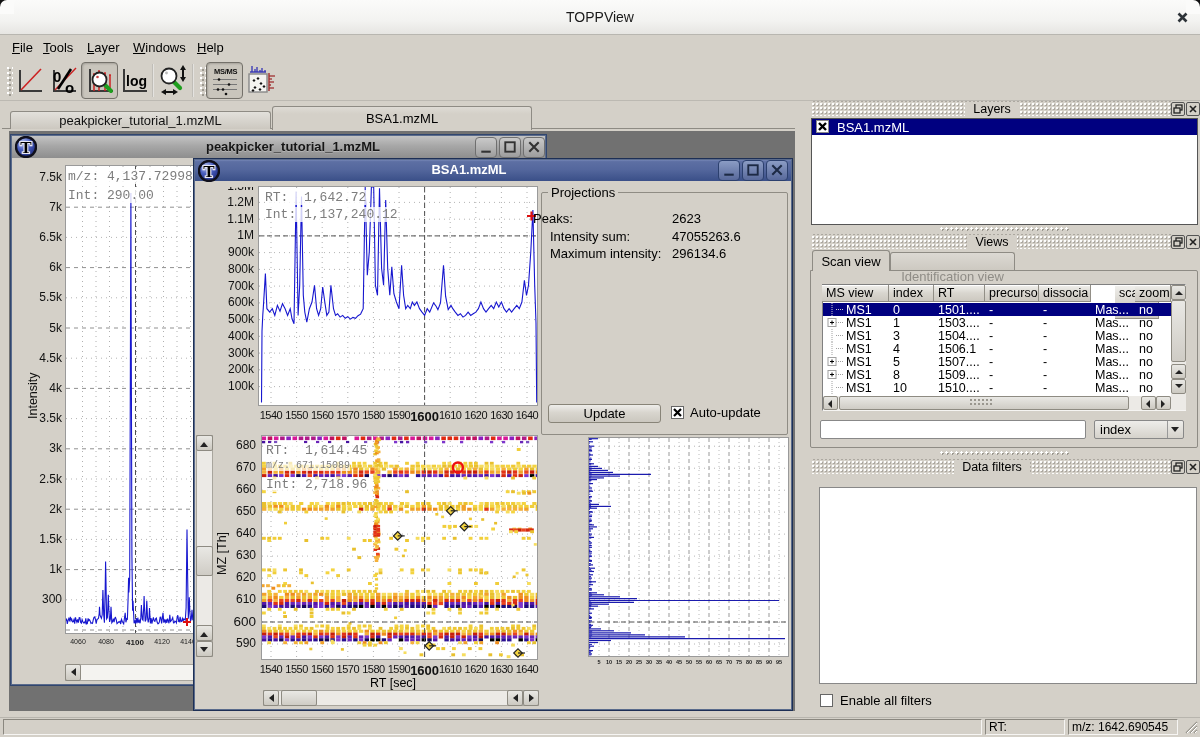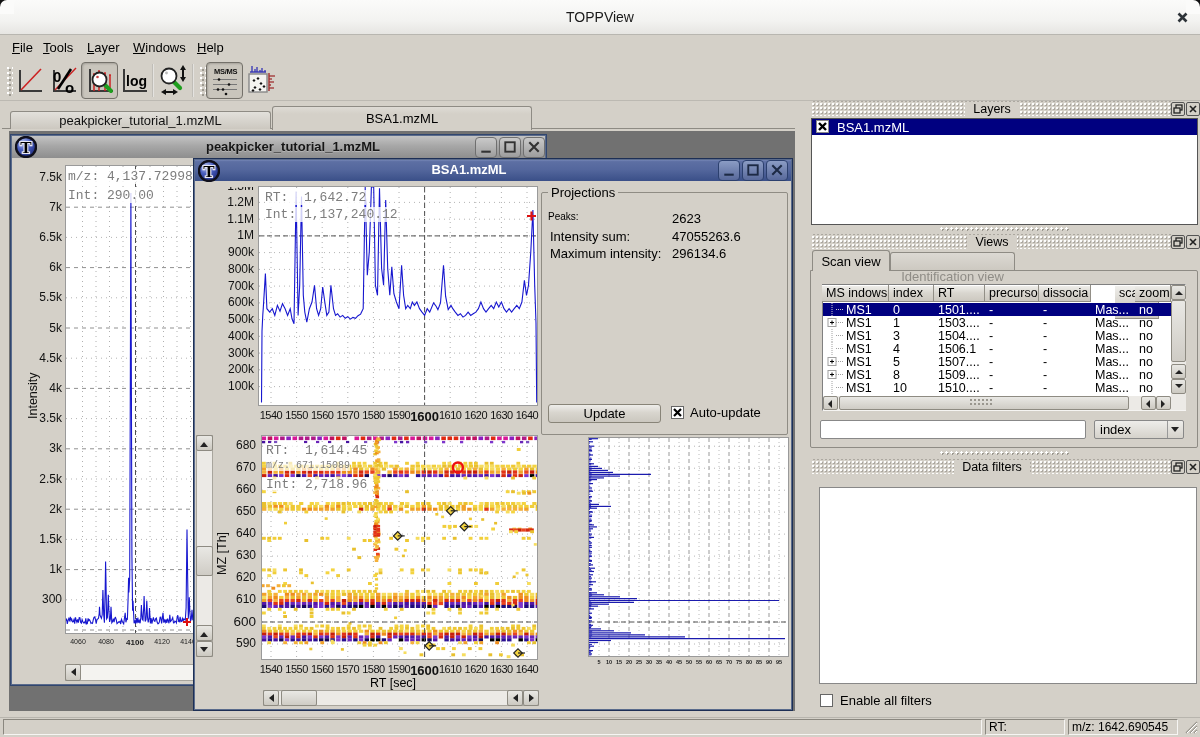--- a/index.html
+++ b/index.html
@@ -333,21 +333,21 @@
 <div class="xlab" style="left:332.8px;top:409px;width:30px;font-size:11px;letter-spacing:-0.5px">1570</div>
 <div class="xlab" style="left:358.4px;top:409px;width:30px;font-size:11px;letter-spacing:-0.5px">1580</div>
 <div class="xlab" style="left:384.0px;top:409px;width:30px;font-size:11px;letter-spacing:-0.5px">1590</div>
 <div class="xlab" style="left:409.6px;top:409px;width:30px;font-size:13px;font-weight:bold">1600</div>
 <div class="xlab" style="left:435.2px;top:409px;width:30px;font-size:11px;letter-spacing:-0.5px">1610</div>
 <div class="xlab" style="left:460.8px;top:409px;width:30px;font-size:11px;letter-spacing:-0.5px">1620</div>
 <div class="xlab" style="left:486.4px;top:409px;width:30px;font-size:11px;letter-spacing:-0.5px">1630</div>
 <div class="xlab" style="left:512.0px;top:409px;width:30px;font-size:11px;letter-spacing:-0.5px">1640</div>
 <div class="gbox" style="left:541px;top:192px;width:247px;height:243px;border-color:#8f8c84"></div>
 <div class="abs" style="left:548px;top:185px;background:#d4d0c8;padding:0 3px;font-size:13px">Projections</div>
-<div class="abs" style="left:548px;top:211px;font-size:10px">Peaks:</div>
+<div class="abs" style="left:533px;top:211px;font-size:13px">Peaks:</div>
 <div class="abs" style="left:672px;top:211px;font-size:13px">2623</div>
 <div class="abs" style="left:550px;top:229px;font-size:13px">Intensity sum:</div>
 <div class="abs" style="left:672px;top:229px;font-size:13px">47055263.6</div>
 <div class="abs" style="left:550px;top:246px;font-size:13px">Maximum intensity:</div>
 <div class="abs" style="left:672px;top:246px;font-size:13px">296134.6</div>
 <div class="btn" style="left:548px;top:404px;width:113px;height:19px;padding-top:1px">Update</div>
 <svg class="abs" style="left:671px;top:406px" width="13" height="13" viewBox="0 0 13 13">
     <rect x="0.5" y="0.5" width="12" height="12" fill="#fff" stroke="#666"></rect>
     <path d="M3 3l7 7M10 3l-7 7" stroke="#000" stroke-width="2.2"></path>
   </svg>
@@ -1958,21 +1958,21 @@
     <rect x="3" y="6" width="6" height="5" fill="#d4d0c8" stroke="#222" stroke-width="1.3"></rect>
   </svg>
 <div class="dockbtn" style="left:1186px;top:235px"></div>
 <svg class="abs" style="left:1186px;top:235px" width="14" height="14" viewBox="0 0 14 14">
     <path d="M4 4l6 6M10 4l-6 6" stroke="#222" stroke-width="1.6"></path>
   </svg>
 <div class="tab" style="left:812px;top:250px;width:78px;height:21px;background:#d4d0c8;z-index:3;border-color:#8e8b84;padding-top:3px;font-size:13px">Scan view</div>
 <div class="tab" style="left:890px;top:252px;width:125px;height:19px;background:linear-gradient(#dcd9d3,#ccc8c0);color:#8f8c86;padding-top:16px;font-size:13px">Identification view</div>
 <div class="abs" style="left:810px;top:270px;width:388px;height:178px;border:1px solid #8e8b84;border-radius:0 2px 2px 2px"></div>
 <div class="abs sunken" style="left:822px;top:284px;width:364px;height:127px"></div>
-<div class="thead" style="left:822px;top:285px;width:67px;height:17px">MS indows</div>
+<div class="thead" style="left:822px;top:285px;width:67px;height:17px">MS view</div>
 <div class="thead" style="left:889px;top:285px;width:45px;height:17px">index</div>
 <div class="thead" style="left:934px;top:285px;width:51px;height:17px">RT</div>
 <div class="thead" style="left:985px;top:285px;width:54px;height:17px">precursо</div>
 <div class="thead" style="left:1039px;top:285px;width:52px;height:17px">dissocia</div>
 <div class="thead" style="left:1115px;top:285px;width:44px;height:34px">scan tу</div>
 <div class="thead" style="left:1135px;top:285px;width:36px;height:17px">zoom</div>
 <div class="abs" style="left:1171px;top:285px;width:15px;height:125px;background:#eceae6"></div>
 <div class="sbtn" style="left:1171px;top:285px;width:15px;height:15px"></div>
 <div class="tri" style="left:1174.5px;top:291px;border-left:4px solid transparent;border-right:4px solid transparent;border-bottom:4.5px solid #222"></div>
 <div class="sslider" style="left:1171px;top:300px;width:15px;height:62px"></div>

